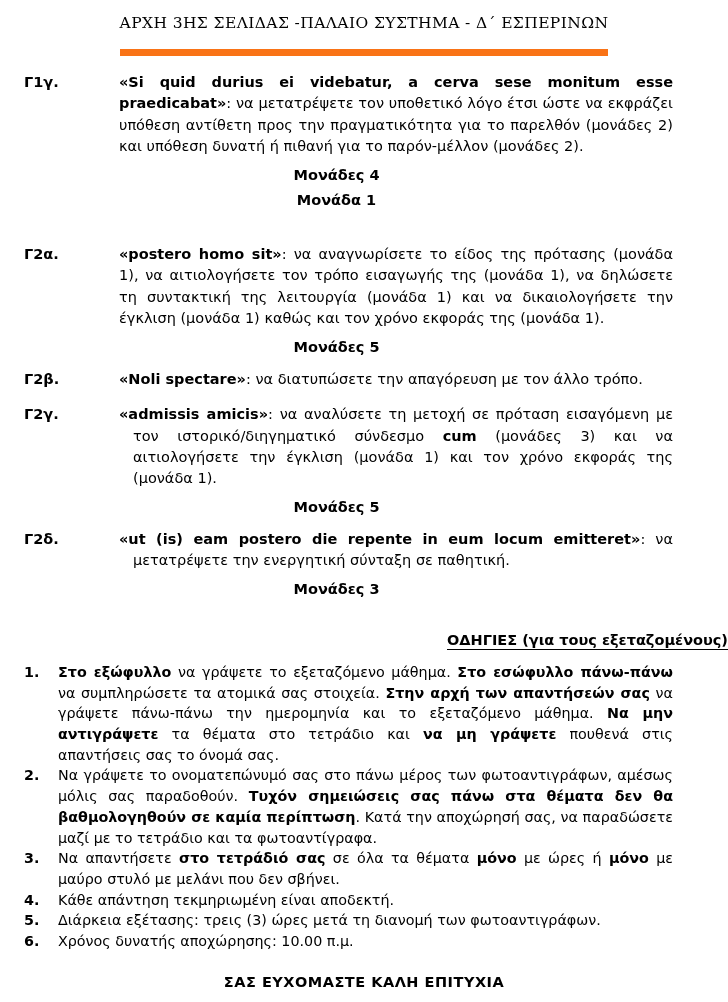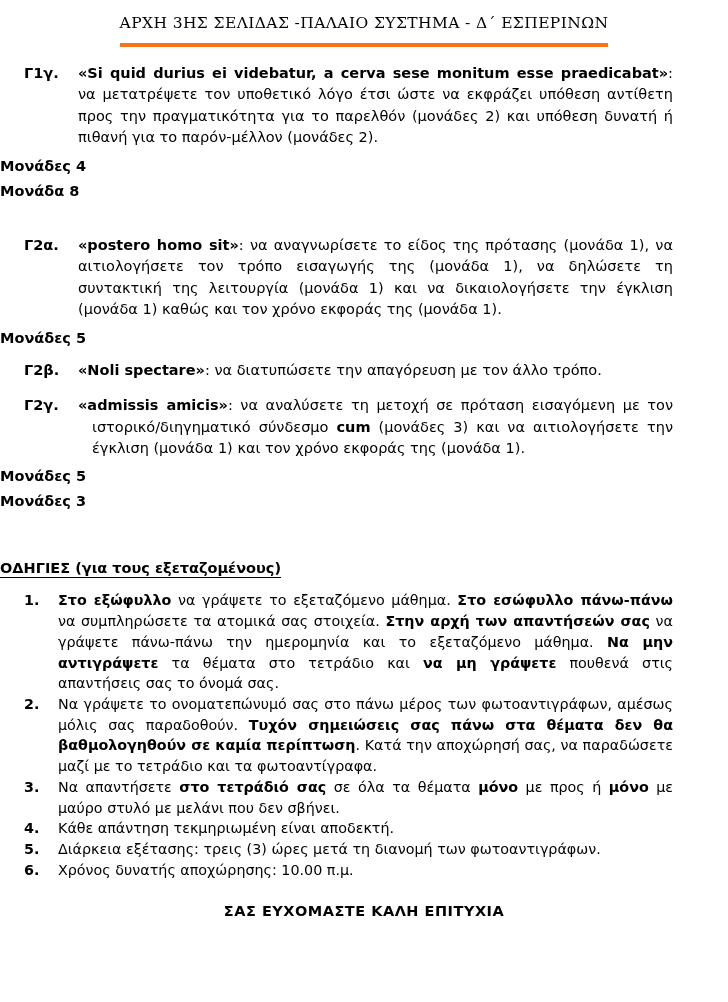--- a/index.html
+++ b/index.html
@@ -25,32 +25,33 @@
   
   .page-header {
     text-align: center;
     font-family: "DejaVu Serif", serif;
     font-size: 15.5px;
     letter-spacing: 0.4px;
     padding-top: 14px;
     padding-bottom: 2px;
   }
   .page-header span {
-    border-bottom: 4px solid #f97316;
-    padding-bottom: 11px;
+    border-bottom: 7px solid #f97316;
+    padding-bottom: 17px;
     display: inline-block;
   }
 
   
   .q-block {
     display: flex;
     align-items: flex-start;
     margin-top: 14px;
     padding-left: 24px;
     padding-right: 55px;
+    gap: 41px;
   }
   .q-label {
     flex: 0 0 54px;
     font-weight: bold;
     font-size: 14.5px;
     line-height: 1.48;
     white-space: nowrap;
   }
   .q-text {
     flex: 1 1 auto;
@@ -62,35 +63,35 @@
   }
   .q-text b { font-weight: bold; }
 
   
   .q-block.sub-indent .q-text {
     padding-left: 14px;
     text-indent: -14px;
   }
 
   .marks {
-    text-align: left;
+    text-align: center;
     font-weight: bold;
     font-size: 14.5px;
     padding-right: 55px;
     margin-top: 9px;
   }
 
   .gap-lg { height: 22px; }
 
   
   .instructions-title {
-    text-align: left;
-    font-weight: bold;
-    font-size: 14.5px;
-    margin-top: 51px;
+    text-align: right;
+    font-weight: bold;
+    font-size: 14.5px;
+    margin-top: 35px;
     margin-bottom: 12px;
   }
   .instructions-title span {
     border-bottom: 1px solid #000;
     padding-bottom: 1px;
     display: inline-block;
   }
   .inst-list {
     padding-left: 22px;
     padding-right: 55px;
@@ -131,59 +132,63 @@
   <div class="page-header">
     <span>ΑΡΧΗ 3ΗΣ ΣΕΛΙΔΑΣ -ΠΑΛΑΙΟ ΣΥΣΤΗΜΑ - Δ΄ ΕΣΠΕΡΙΝΩΝ</span>
   </div>
 
   <div class="q-block">
     <div class="q-label">Γ1γ.</div>
     <div class="q-text"><b>«Si quid durius ei videbatur, a cerva sese monitum esse praedicabat»</b><span>: να μετατρέψετε τον υποθετικό λόγο έτσι ώστε να εκφράζει υπόθεση αντίθετη προς την πραγματικότητα για το παρελθόν (μονάδες 2) και υπόθεση δυνατή ή πιθανή για το παρόν-μέλλον (μονάδες 2).</span></div>
   </div>
   <div class="marks">Μονάδες 4</div>
 
-  <div class="marks">Μονάδα 8</div>
+  <div class="marks">Μονάδα 1</div>
 
   <div class="gap-lg"></div>
 
   <div class="q-block">
     <div class="q-label">Γ2α.</div>
     <div class="q-text"><b>«postero homo sit»</b><span>: να αναγνωρίσετε το είδος της πρότασης (μονάδα 1), να αιτιολογήσετε τον τρόπο εισαγωγής της (μονάδα 1), να δηλώσετε τη συντακτική της λειτουργία (μονάδα 1) και να δικαιολογήσετε την έγκλιση (μονάδα 1) καθώς και τον χρόνο εκφοράς της (μονάδα 1).</span></div>
   </div>
   <div class="marks">Μονάδες 5</div>
 
   <div class="q-block sub-indent">
     <div class="q-label">Γ2β.</div>
     <div class="q-text"><b>«Noli spectare»</b><span>: να διατυπώσετε την απαγόρευση με τον άλλο τρόπο.</span></div>
   </div>
 
   <div class="q-block sub-indent">
     <div class="q-label">Γ2γ.</div>
     <div class="q-text"><b>«admissis amicis»</b><span>: να αναλύσετε τη μετοχή σε πρόταση εισαγόμενη με τον ιστορικό/διηγηματικό σύνδεσμο </span><b>cum</b><span> (μονάδες 3) και να αιτιολογήσετε την έγκλιση (μονάδα 1) και τον χρόνο εκφοράς της (μονάδα 1).</span></div>
   </div>
   <div class="marks">Μονάδες 5</div>
 
+  <div class="q-block sub-indent">
+    <div class="q-label">Γ2δ.</div>
+    <div class="q-text"><b>«ut (is) eam postero die repente in eum locum emitteret»</b><span>: να μετατρέψετε την ενεργητική σύνταξη σε παθητική.</span></div>
+  </div>
   <div class="marks">Μονάδες 3</div>
 
   <div class="instructions-title">
     <span>ΟΔΗΓΙΕΣ (για τους εξεταζομένους)</span>
   </div>
 
   <div class="inst-list">
     <div class="inst-item">
       <div class="inst-num">1.</div>
       <div class="inst-body"><b>Στο εξώφυλλο</b><span> να γράψετε το εξεταζόμενο μάθημα. </span><b>Στο εσώφυλλο πάνω-πάνω</b><span> να συμπληρώσετε τα ατομικά σας στοιχεία. </span><b>Στην αρχή των απαντήσεών σας</b><span> να γράψετε πάνω-πάνω την ημερομηνία και το εξεταζόμενο μάθημα. </span><b>Να μην αντιγράψετε</b><span> τα θέματα στο τετράδιο και </span><b>να μη γράψετε</b><span> πουθενά στις απαντήσεις σας το όνομά σας.</span></div>
     </div>
     <div class="inst-item">
       <div class="inst-num">2.</div>
       <div class="inst-body"><span>Να γράψετε το ονοματεπώνυμό σας στο πάνω μέρος των φωτοαντιγράφων, αμέσως μόλις σας παραδοθούν. </span><b>Τυχόν σημειώσεις σας πάνω στα θέματα δεν θα βαθμολογηθούν σε καμία περίπτωση</b><span>. Κατά την αποχώρησή σας, να παραδώσετε μαζί με το τετράδιο και τα φωτοαντίγραφα.</span></div>
     </div>
     <div class="inst-item">
       <div class="inst-num">3.</div>
-      <div class="inst-body"><span>Να απαντήσετε </span><b>στο τετράδιό σας</b><span> σε όλα τα θέματα </span><b>μόνο</b><span> με προς ή </span><b>μόνο</b><span> με μαύρο στυλό με μελάνι που δεν σβήνει.</span></div>
+      <div class="inst-body"><span>Να απαντήσετε </span><b>στο τετράδιό σας</b><span> σε όλα τα θέματα </span><b>μόνο</b><span> με ώρες ή </span><b>μόνο</b><span> με μαύρο στυλό με μελάνι που δεν σβήνει.</span></div>
     </div>
     <div class="inst-item">
       <div class="inst-num">4.</div>
       <div class="inst-body"><span>Κάθε απάντηση τεκμηριωμένη είναι αποδεκτή.</span></div>
     </div>
     <div class="inst-item">
       <div class="inst-num">5.</div>
       <div class="inst-body"><span>Διάρκεια εξέτασης: τρεις (3) ώρες μετά τη διανομή των φωτοαντιγράφων.</span></div>
     </div>
     <div class="inst-item">

